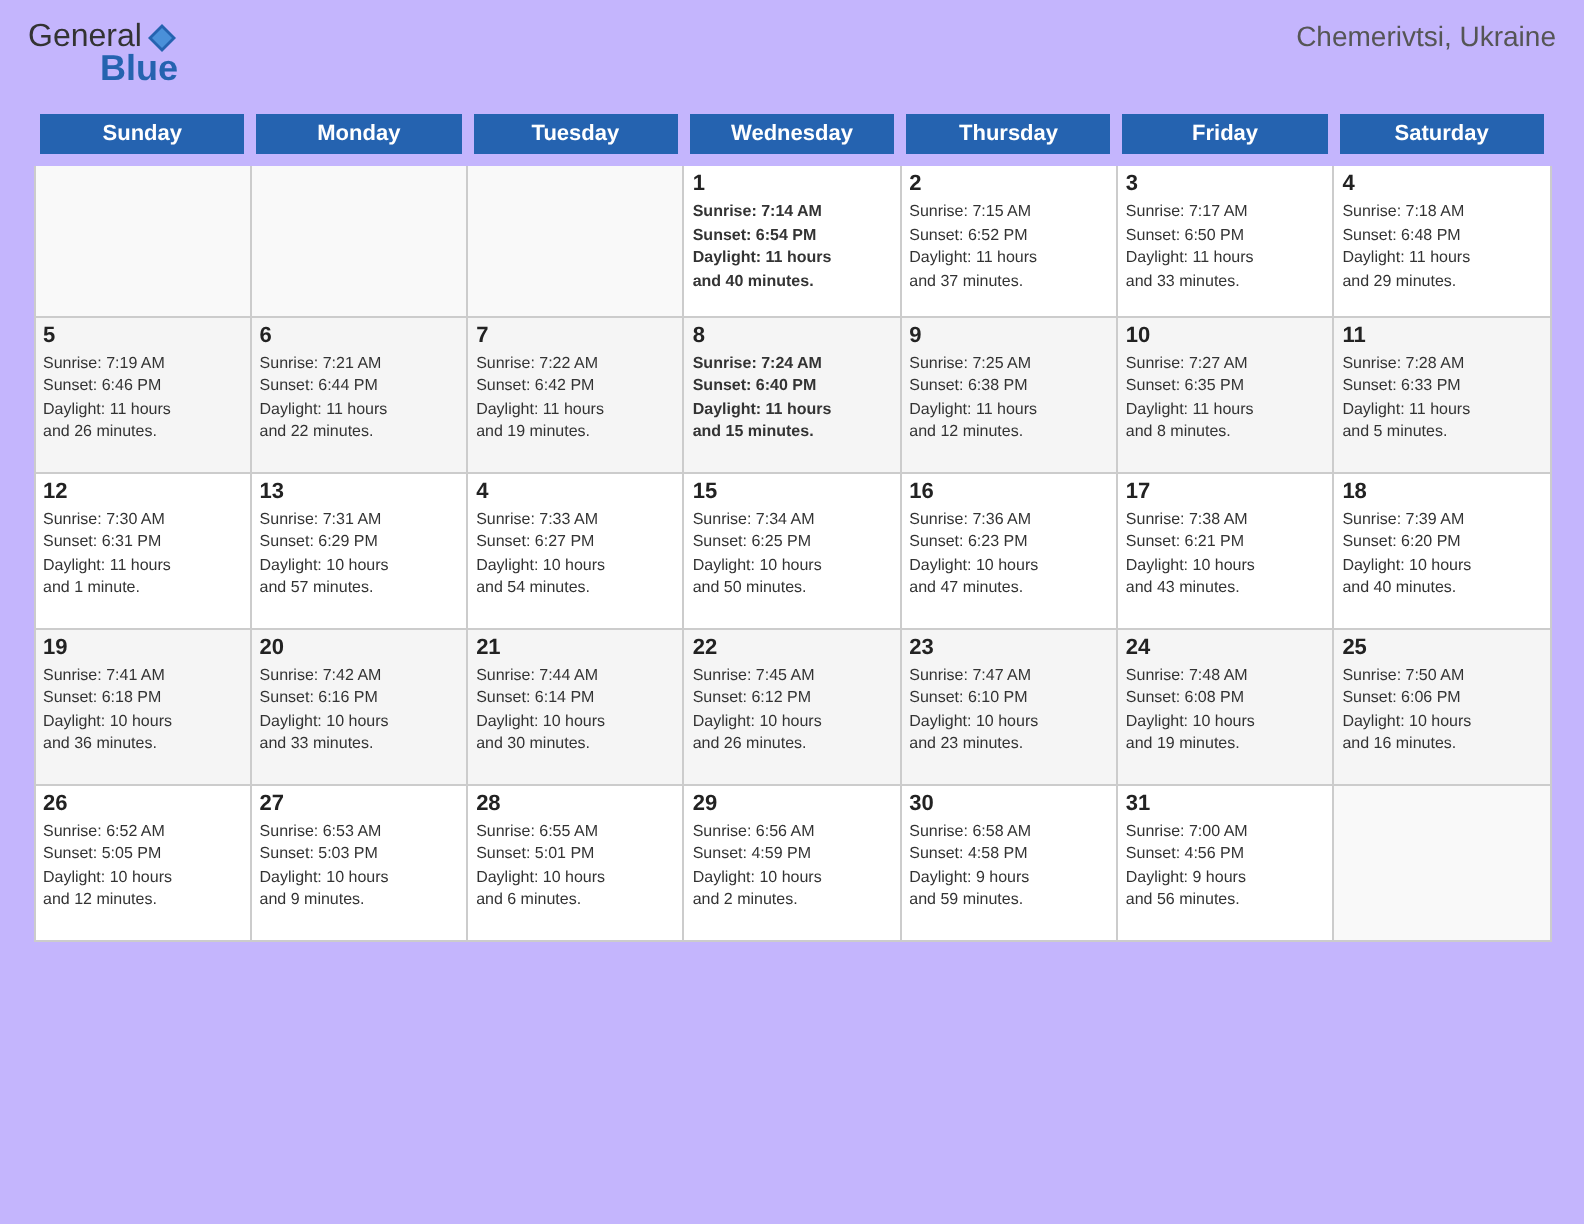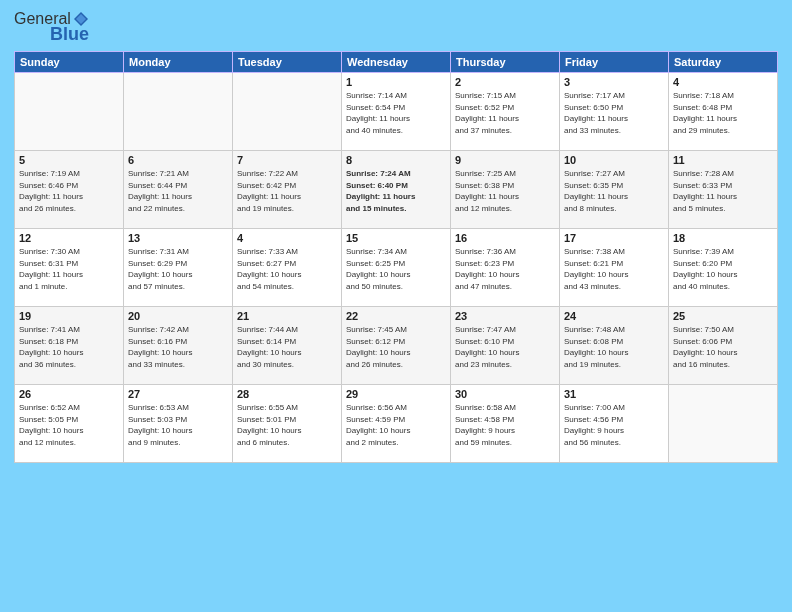--- a/index.html
+++ b/index.html
@@ -7,21 +7,21 @@
       font-family: Arial, sans-serif;
       background: #fff;
       width: 792px;
       height: 612px;
       overflow: hidden;
     }
     .page {
       width: 792px;
       height: 612px;
       padding: 10px 14px;
-      background: #7dd3fc;
+      background: #c4b5fd;
     }
     .header {
       display: flex;
       justify-content: space-between;
       align-items: flex-start;
       margin-bottom: 6px;
     }
     .logo {
       display: flex;
       align-items: center;
@@ -43,23 +43,23 @@
     table {
       width: 100%;
       border-collapse: collapse;
       table-layout: fixed;
     }
     thead th {
       background: #2563b0;
       color: #fff;
       font-size: 11px;
       font-weight: bold;
-      text-align: left;
+      text-align: center;
       padding: 4px 5px;
-      border: 1px solid #c4b5fd;
+      border: 6px solid #c4b5fd;
     }
     tbody td {
       border: 1px solid #ccc;
       vertical-align: top;
       padding: 3px 4px;
       font-size: 8.5px;
       color: #333;
       background: #fff;
       height: 78px;
     }
@@ -93,20 +93,21 @@
           <span class="logo-general">General</span>
           <svg width="16" height="16" viewBox="0 0 16 16">
             <polygon points="8,1 15,8 8,15 1,8" fill="#2563b0"></polygon>
             <polygon points="8,3 13,8 8,13 3,8" fill="#4a90d9"></polygon>
           </svg>
         </div>
         <div class="logo-blue" style="font-size:18px;font-weight:bold;color:#2563b0;margin-top:-4px;">Blue</div>
       </div>
     </div>
     <div class="title-block">
+      <div class="cal-subtitle">Chemerivtsi, Ukraine</div>
     </div>
   </div>
 
   <table>
     <thead>
       <tr>
       <th>Sunday</th>
           <th>Monday</th>
           <th>Tuesday</th>
           <th>Wednesday</th>
@@ -115,21 +116,21 @@
           <th>Saturday</th>
         </tr>
     </thead>
     <tbody id="cal-body">
     <tr>
           <td class="empty"></td>
           <td class="empty"></td>
           <td class="empty"></td>
           <td>
             <span class="day-num">1</span>
-            <div class="day-info" style="white-space: pre-line;">Sunrise: 7:14 AM
+            <div class="day-info" style="white-space: pre-line; font-weight: bold;">Sunrise: 7:14 AM
 Sunset: 6:54 PM
 Daylight: 11 hours
 and 40 minutes.</div>
           </td>
           <td>
             <span class="day-num">2</span>
             <div class="day-info" style="white-space: pre-line;">Sunrise: 7:15 AM
 Sunset: 6:52 PM
 Daylight: 11 hours
 and 37 minutes.</div>

